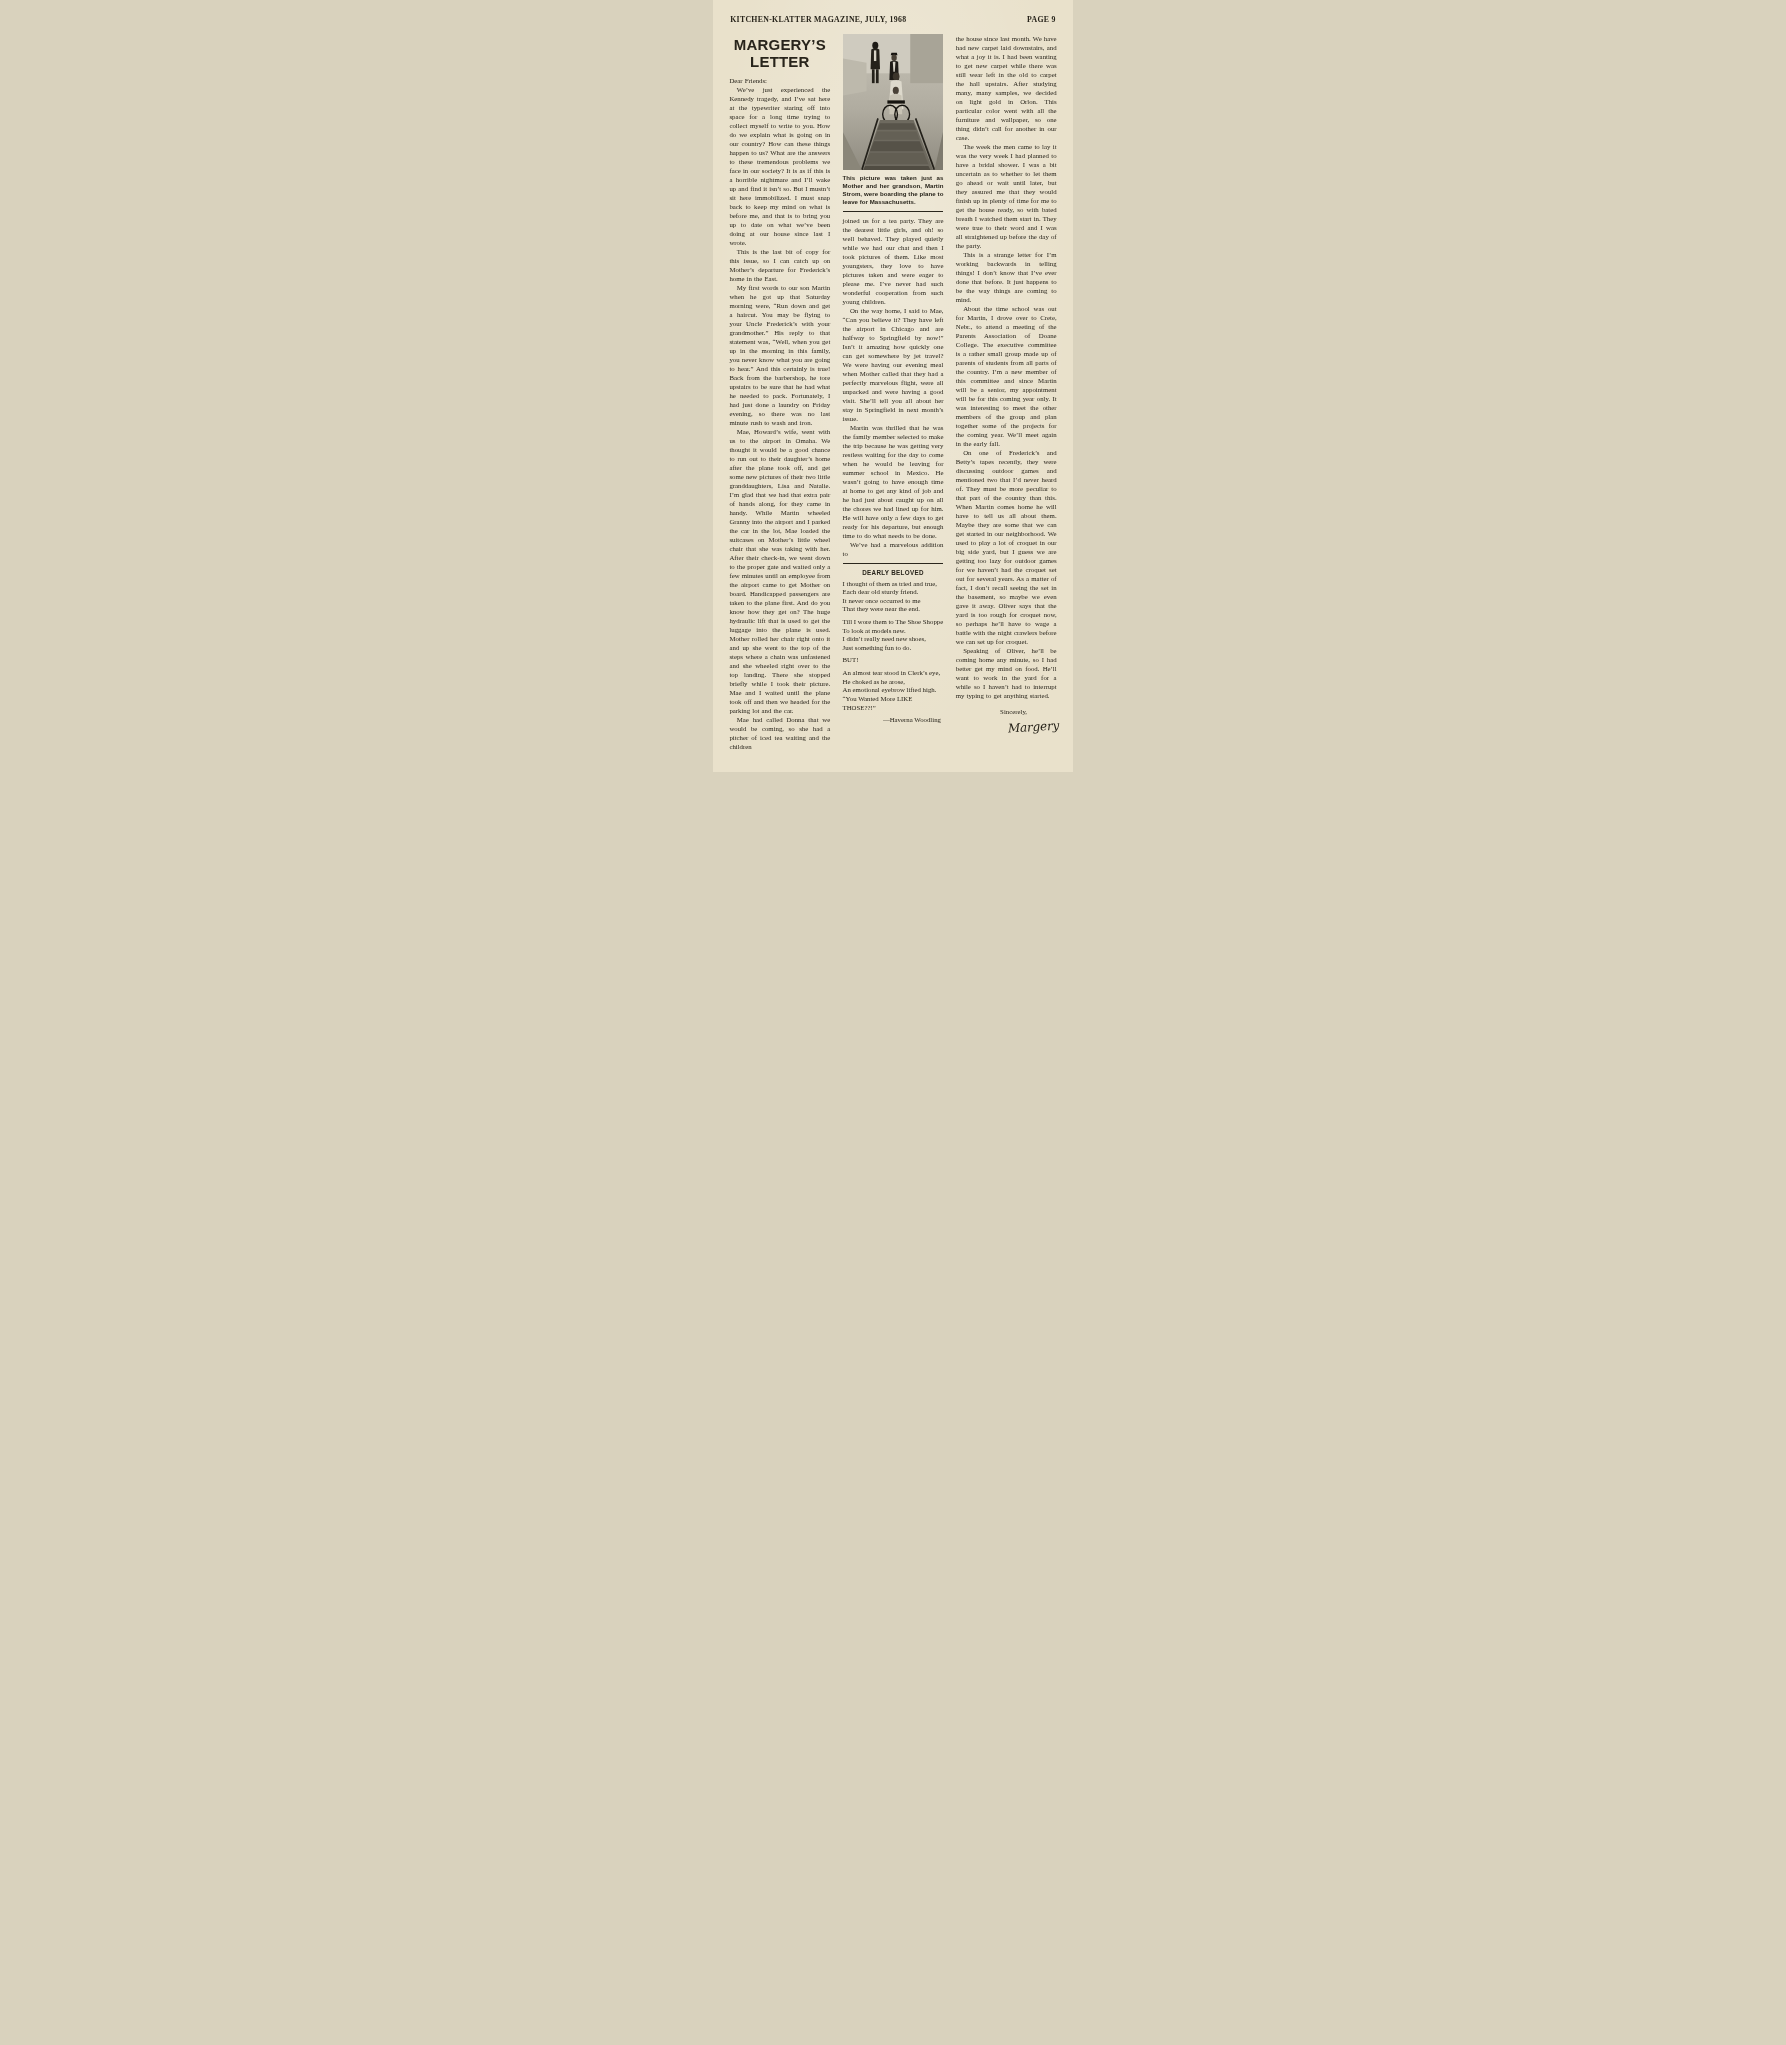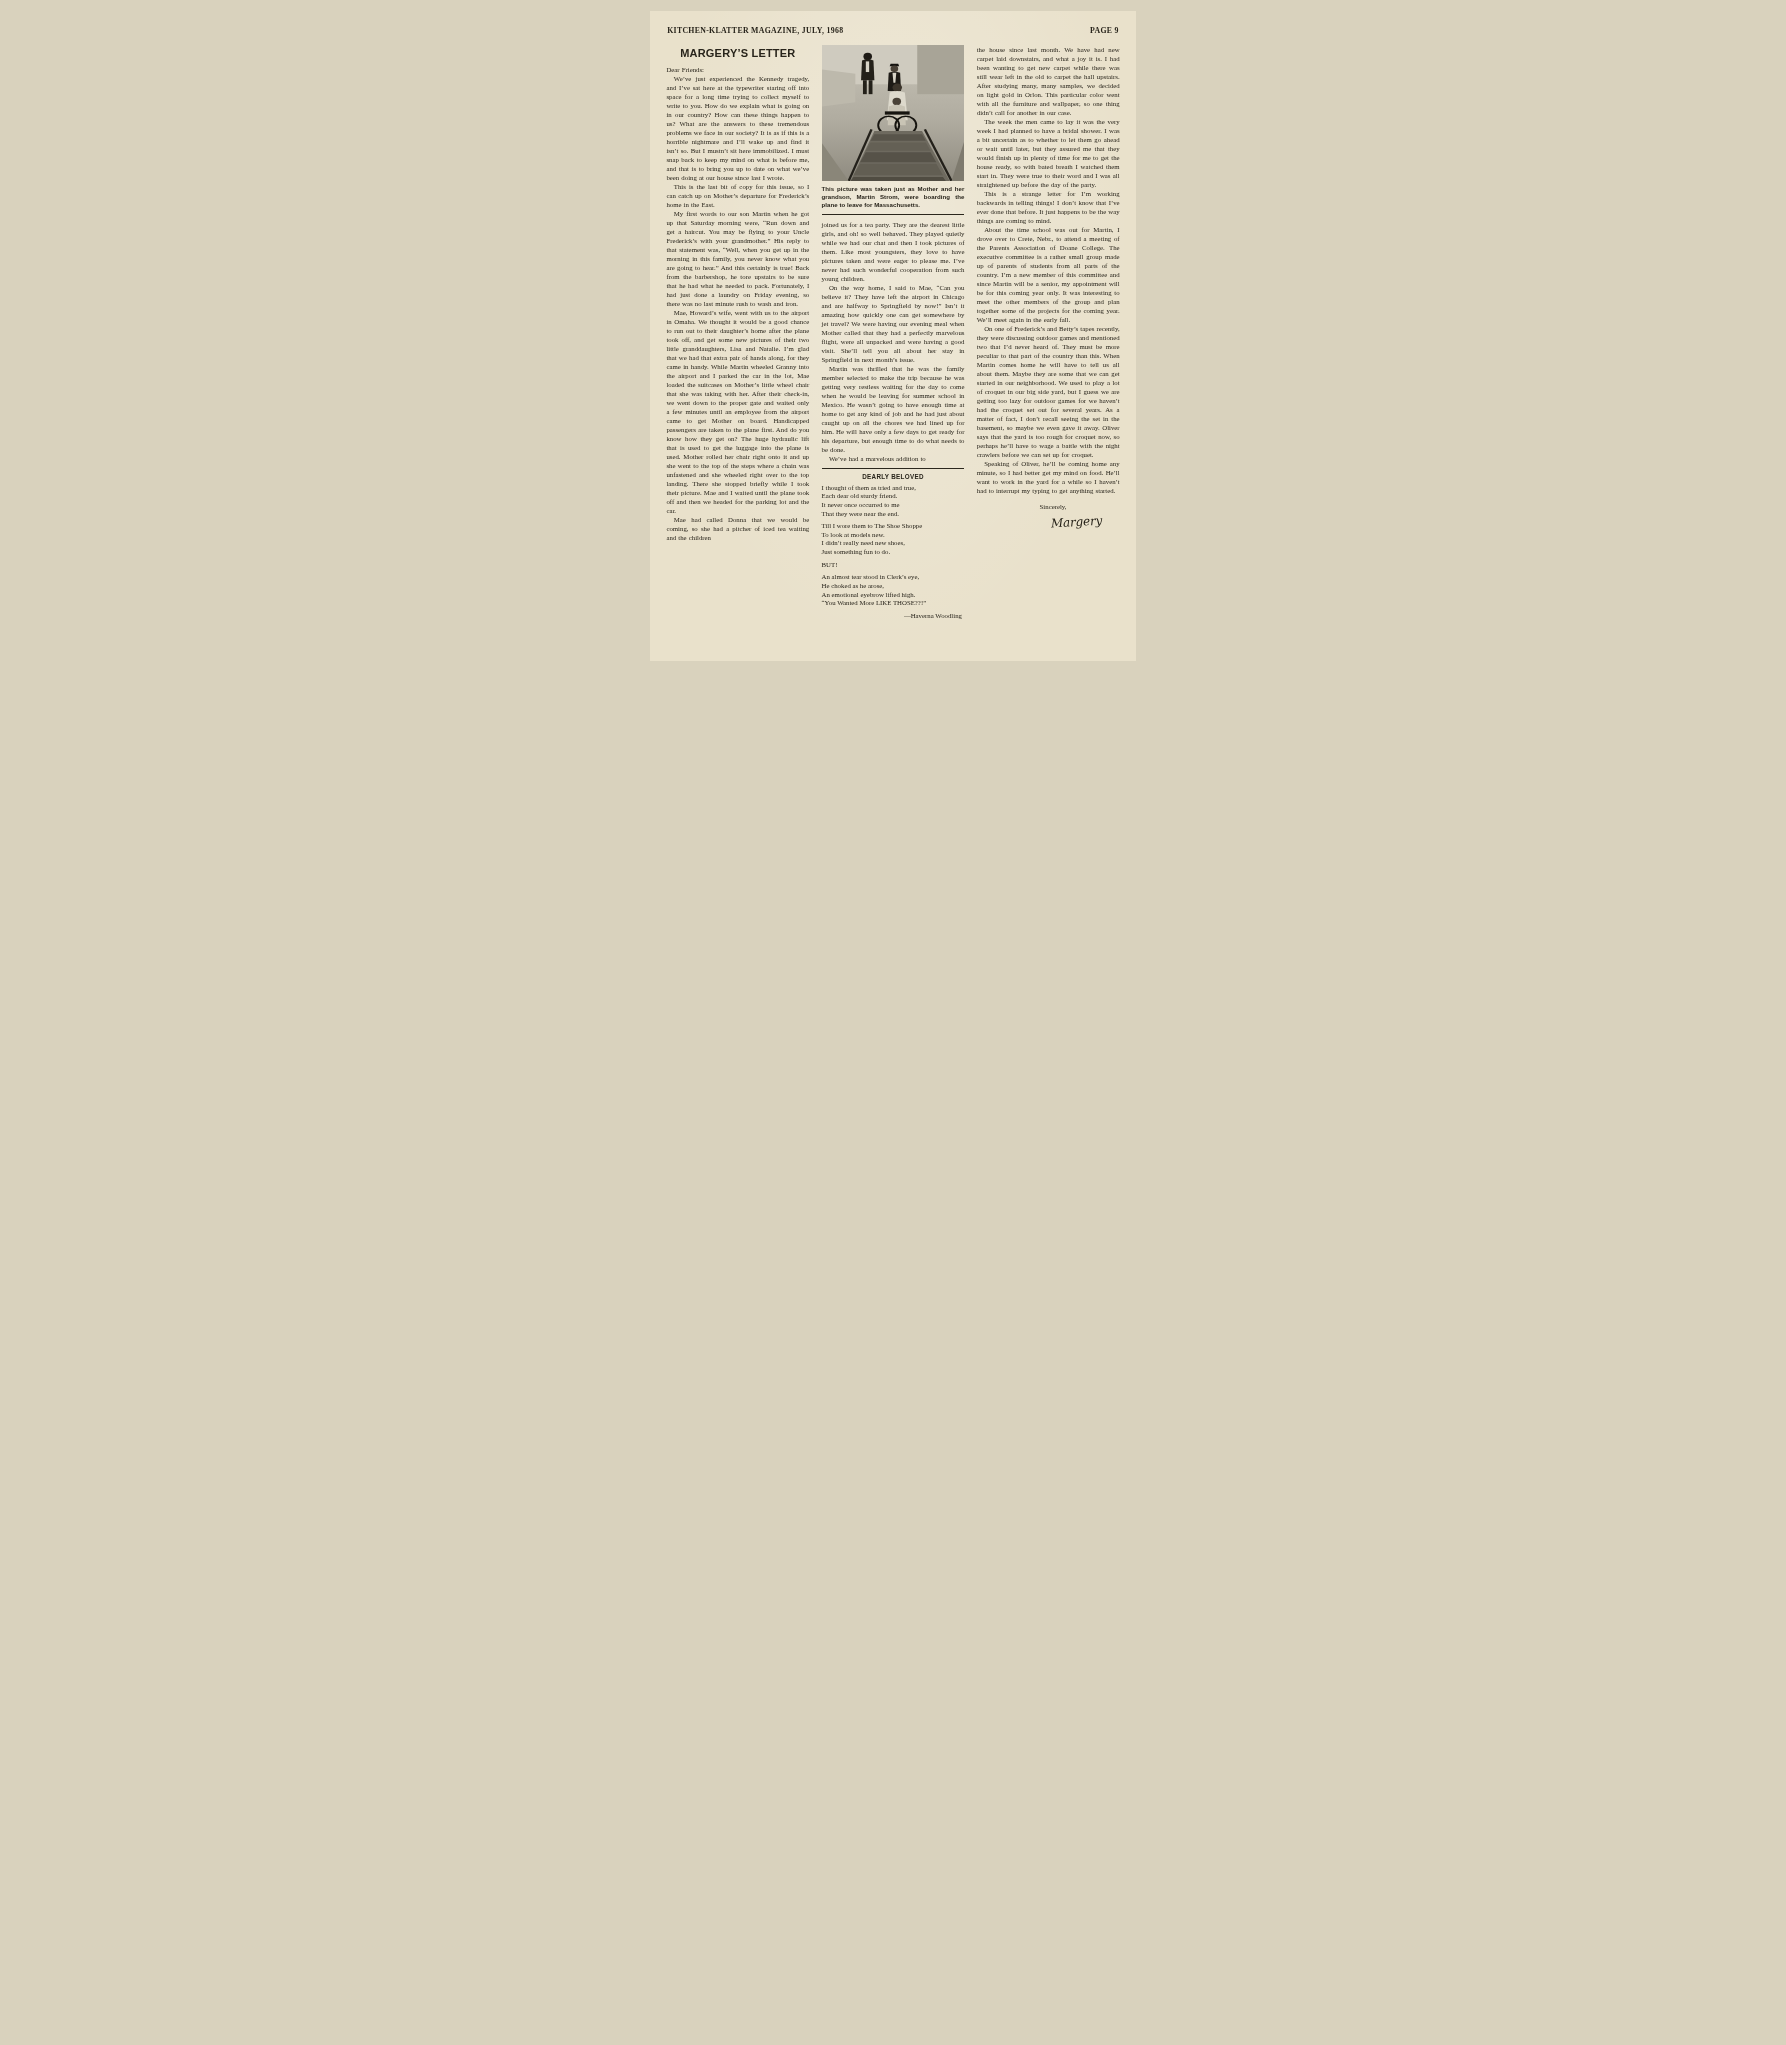--- a/index.html
+++ b/index.html
@@ -2,23 +2,23 @@
 <html style="font-size:6.5px"><head>
 <meta charset="utf-8">
 <title>Kitchen-Klatter Magazine, July 1968 — Page 3</title>
 <style>
   html, body {
     margin: 0;
     padding: 0;
     background: #d9d2bd;
   }
   .page {
-    width: 486px;
+    width: 360px;
     min-height: 650px;
-    margin: 11px auto;
+    margin: 0 auto;
     box-sizing: border-box;
     padding: 12.3px 16.4px 20.5px 16.4px;
     background:
       radial-gradient(ellipse at 50% 35%, rgba(255,255,255,0.25), rgba(0,0,0,0) 70%),
       #e9e1cb;
     color: #28241b;
     font-family: "Liberation Serif", serif;
   }
   .masthead {
     display: flex;
@@ -32,21 +32,21 @@
   .columns {
     display: grid;
     grid-template-columns: 1fr 1fr 1fr;
     column-gap: 12.3px;
     margin-top: 9px;
   }
   .col { min-width: 0; }
   .article-title {
     font-family: "Liberation Sans", sans-serif;
     font-weight: bold;
-    font-size: 11px;
+    font-size: 15px;
     letter-spacing: 0.2px;
     text-align: center;
     margin: 1.6px 0 6.5px 0;
   }
   p.body-par {
     margin: 0;
     font-size: 6.8px;
     line-height: 9px;
     text-align: justify;
     text-indent: 7.4px;

